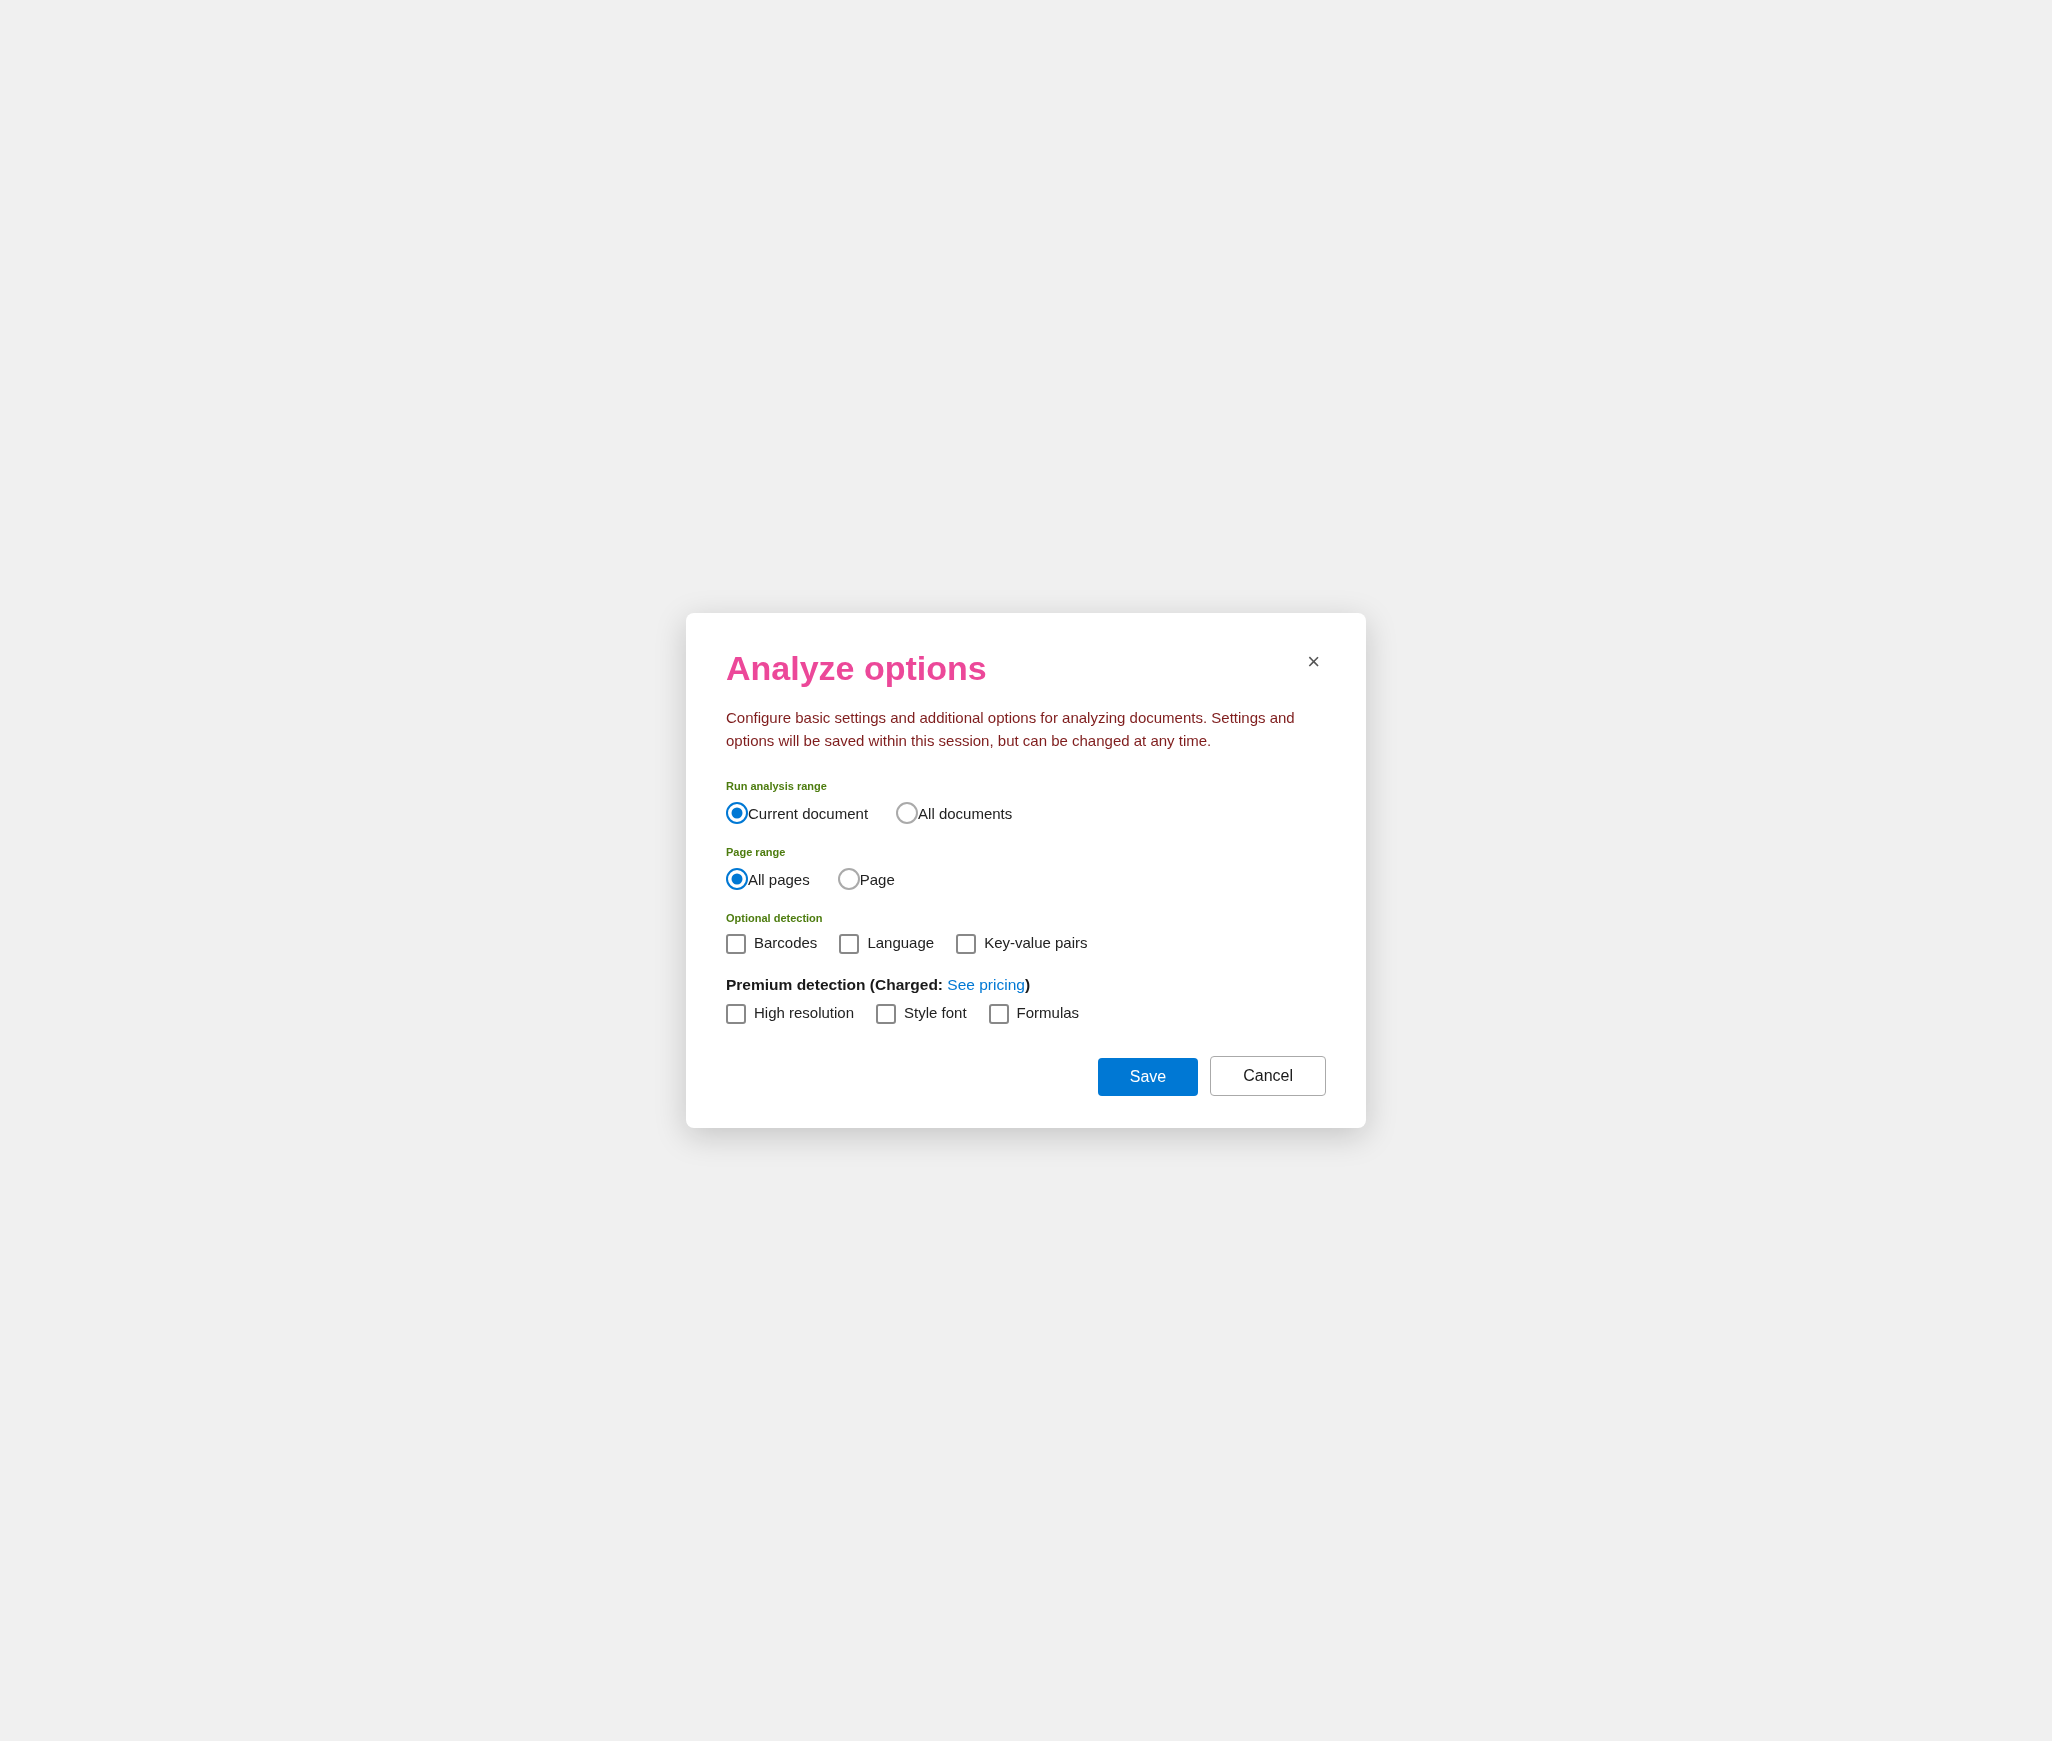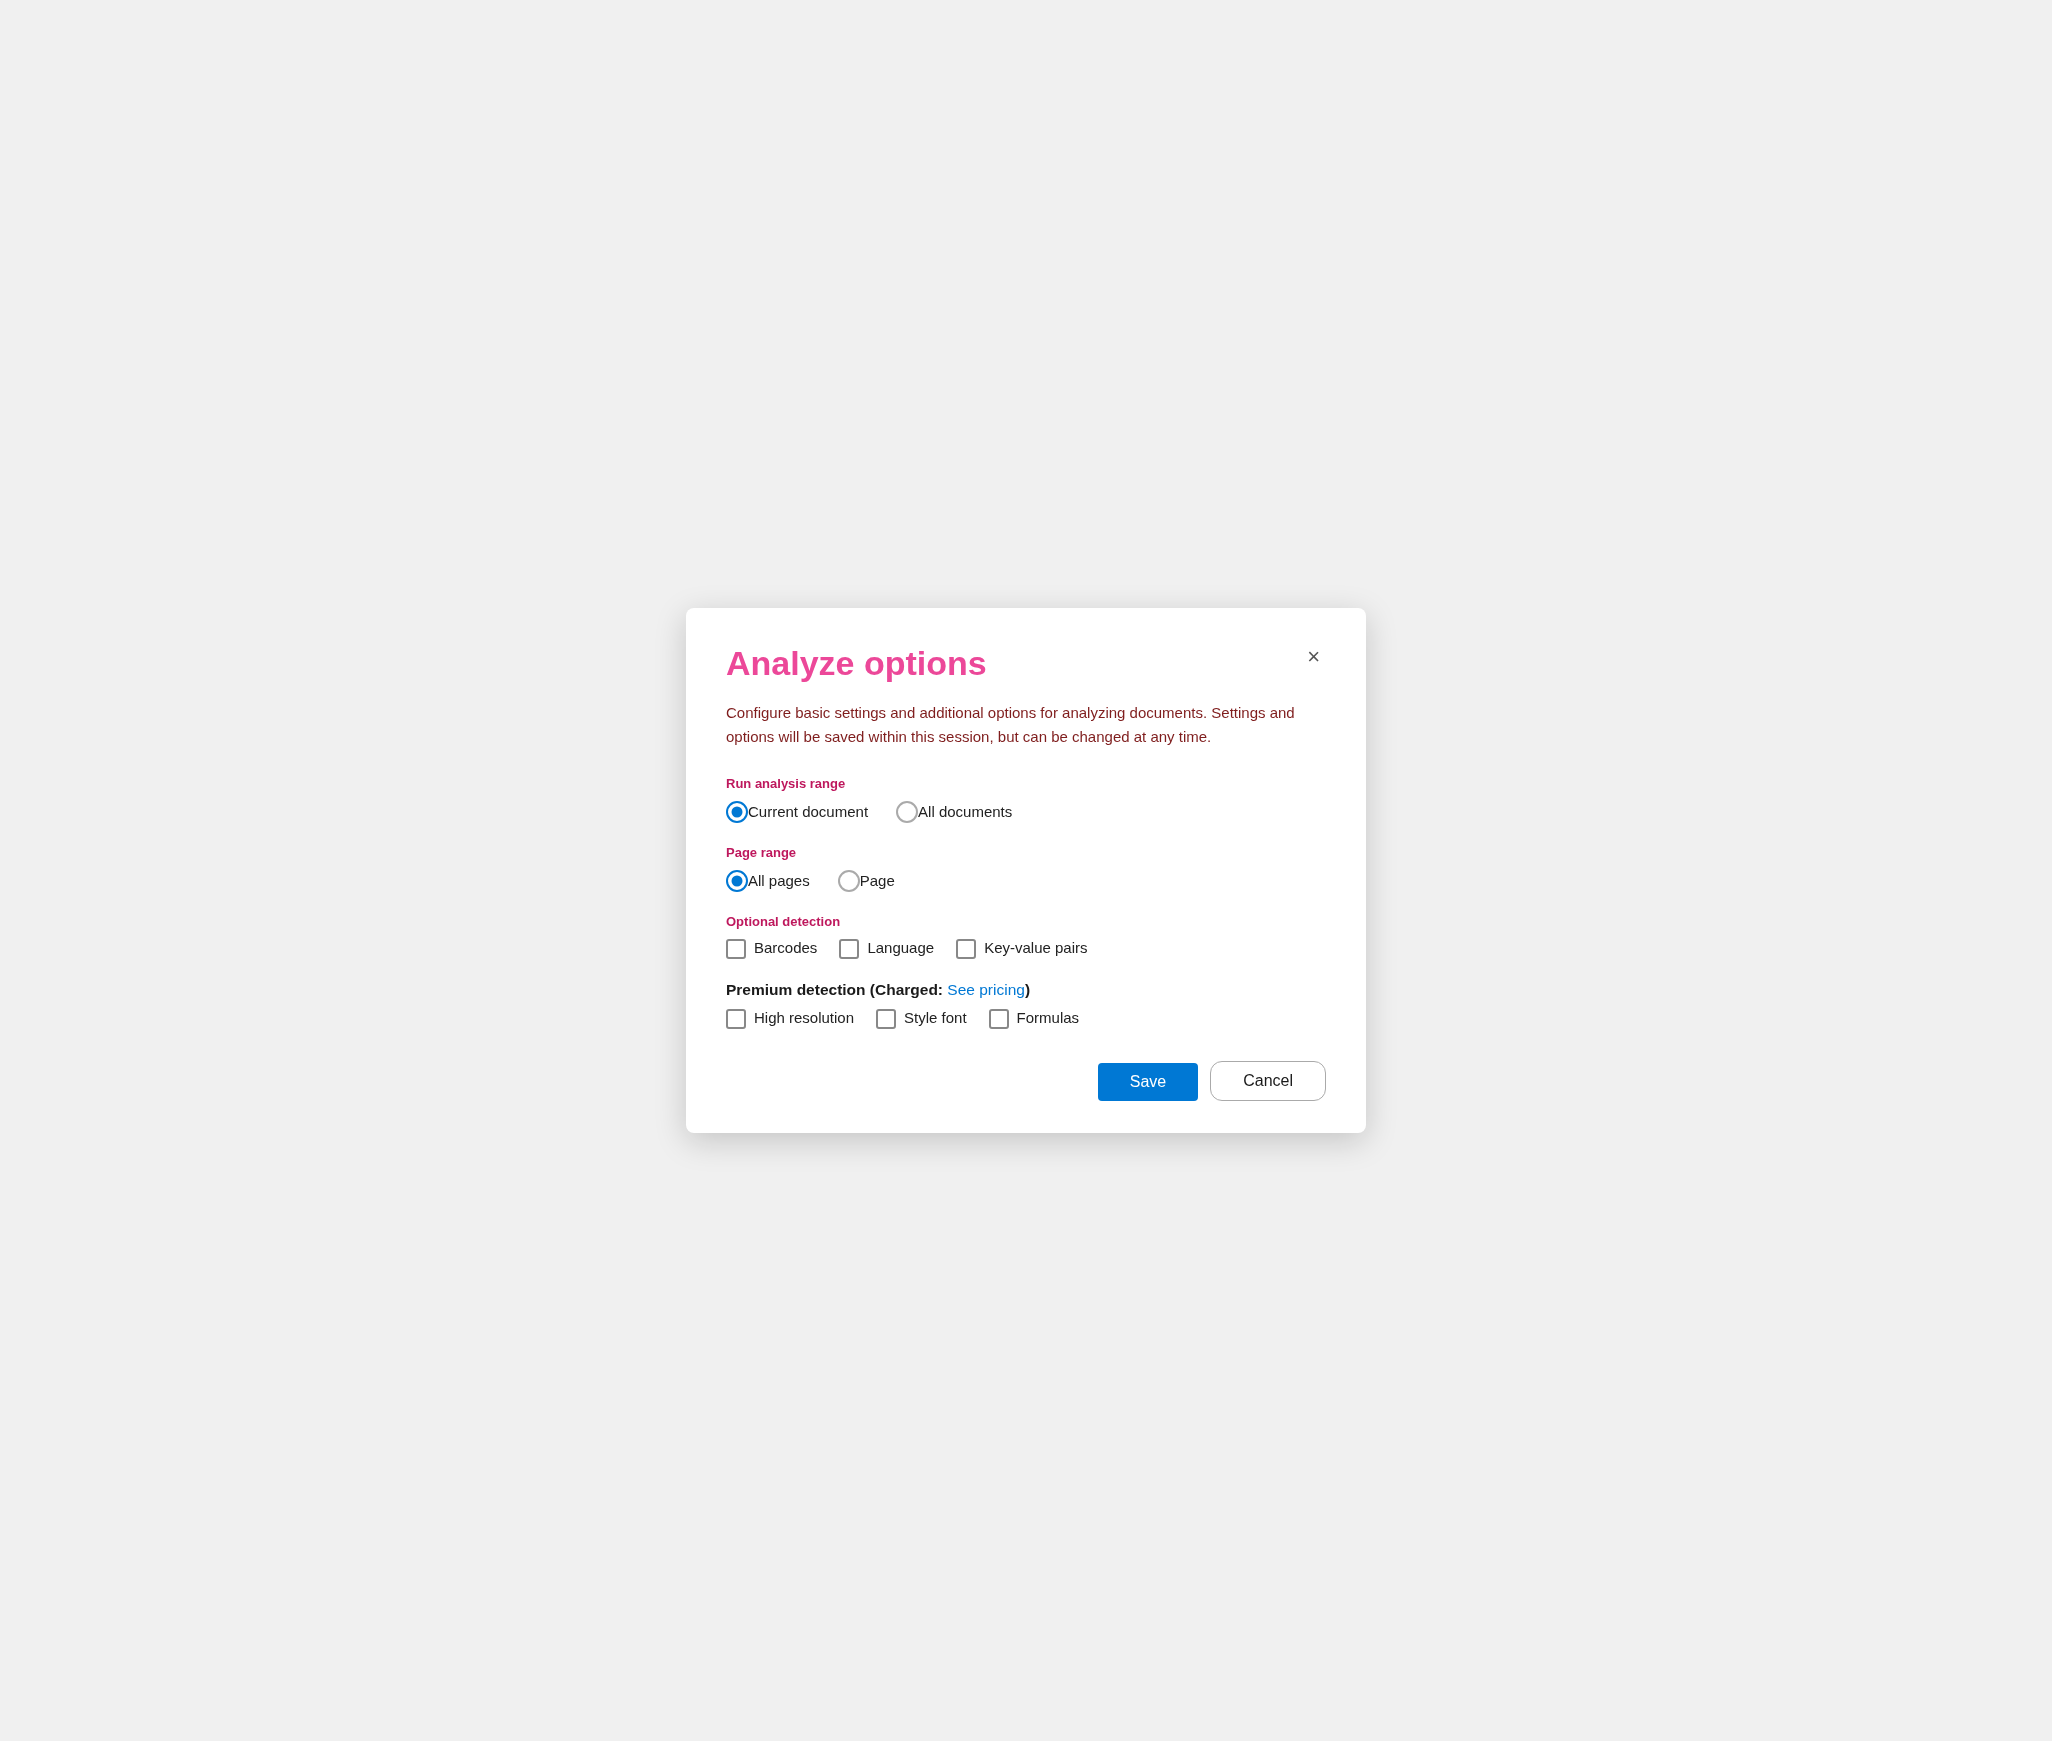--- a/index.html
+++ b/index.html
@@ -55,23 +55,23 @@
       color: #7f1d1d;
       line-height: 1.55;
       margin-bottom: 28px;
     }
 
     .section {
       margin-bottom: 22px;
     }
 
     .section-title {
-      font-size: 13px;
+      font-size: 11px;
       font-weight: 700;
-      color: #be185d;
+      color: #4d7c0f;
       margin-bottom: 10px;
       margin-top: 16px;
     }
 
     .radio-group {
       display: flex;
       align-items: center;
       gap: 28px;
       flex-wrap: wrap;
     }
@@ -202,21 +202,21 @@
       font-size: 16px;
       font-weight: 500;
       cursor: pointer;
       min-width: 90px;
     }
 
     .btn-cancel {
       background: white;
       color: #1a1a1a;
       border: 1.5px solid #aaa;
-      border-radius: 12px;
+      border-radius: 4px;
       padding: 10px 32px;
       font-size: 16px;
       font-weight: 500;
       cursor: pointer;
       min-width: 90px;
     }
   </style>
 </head>
 <body>
 

